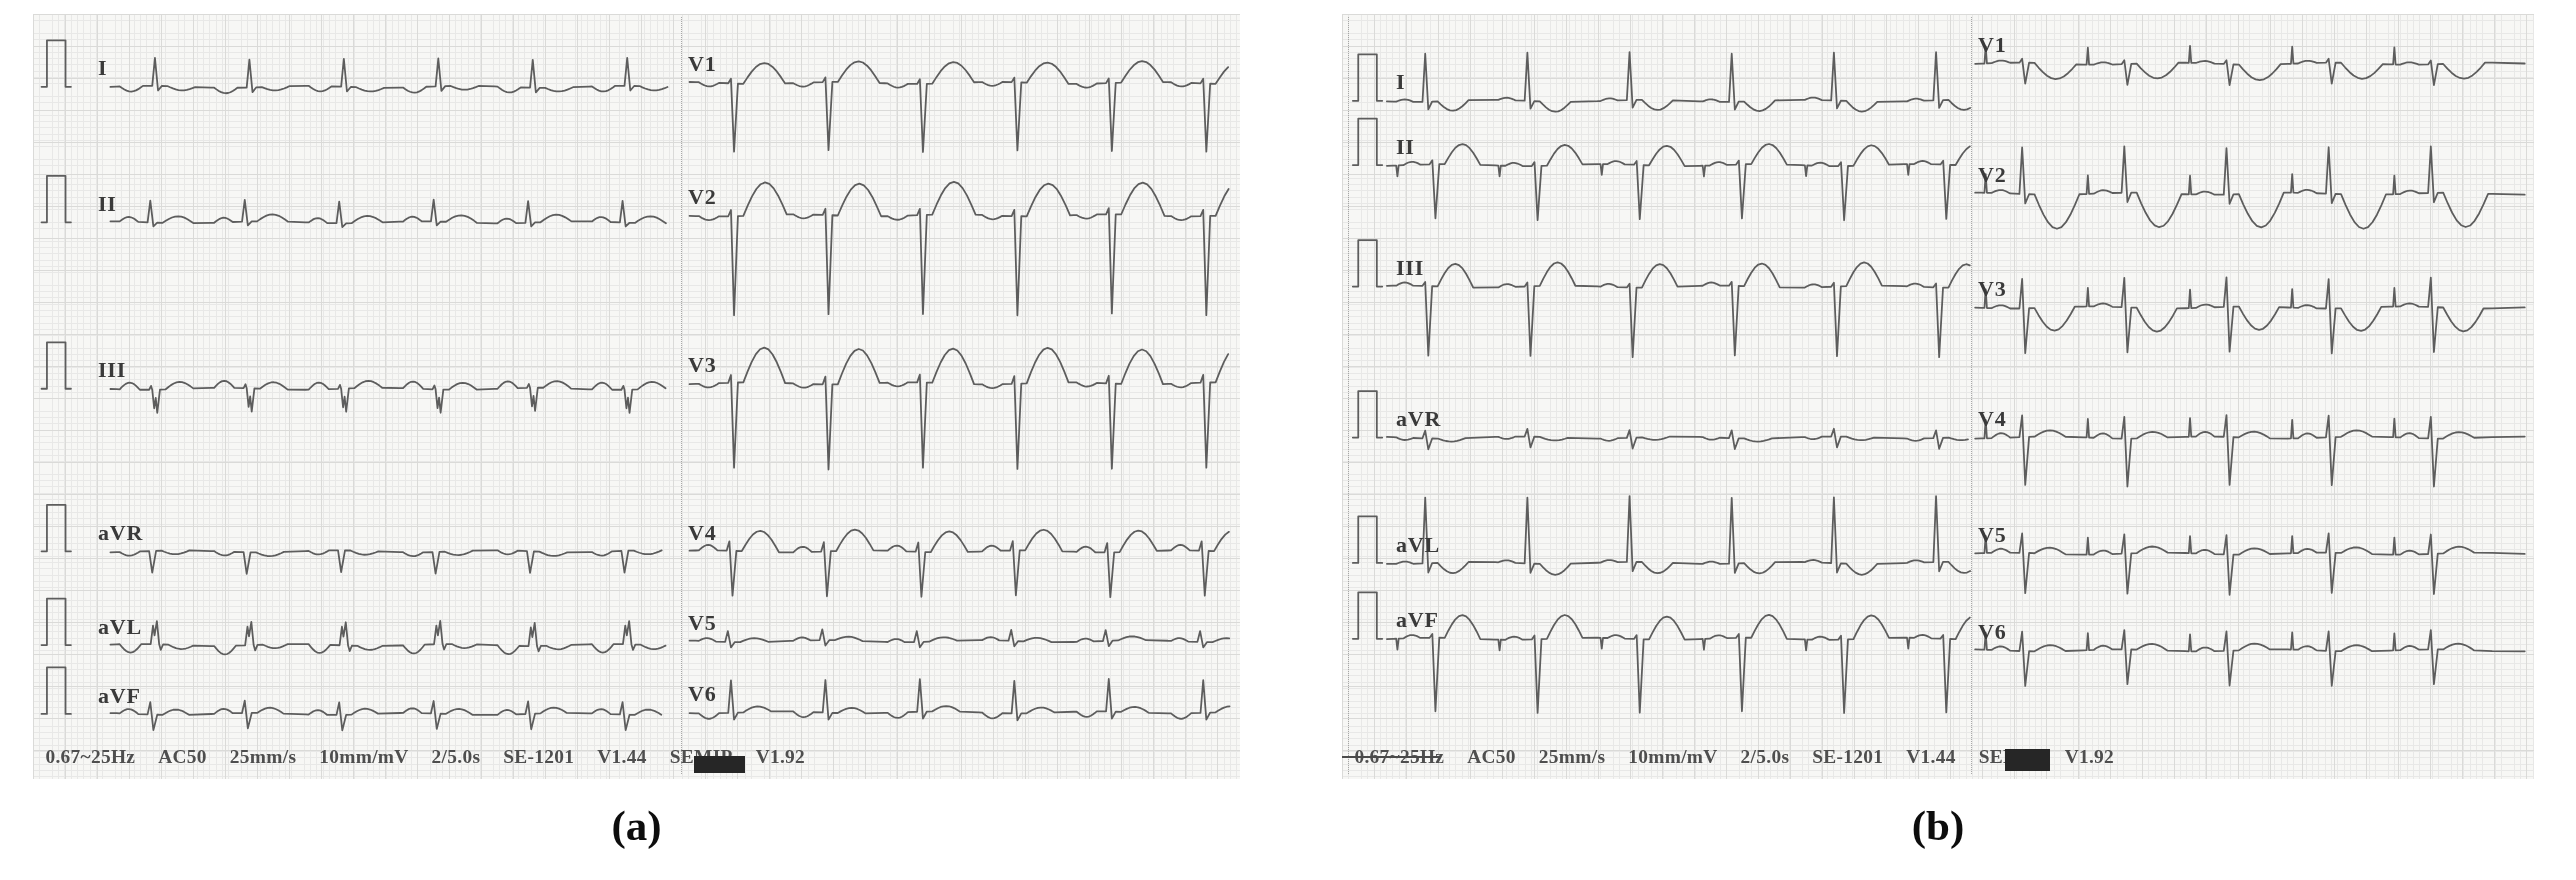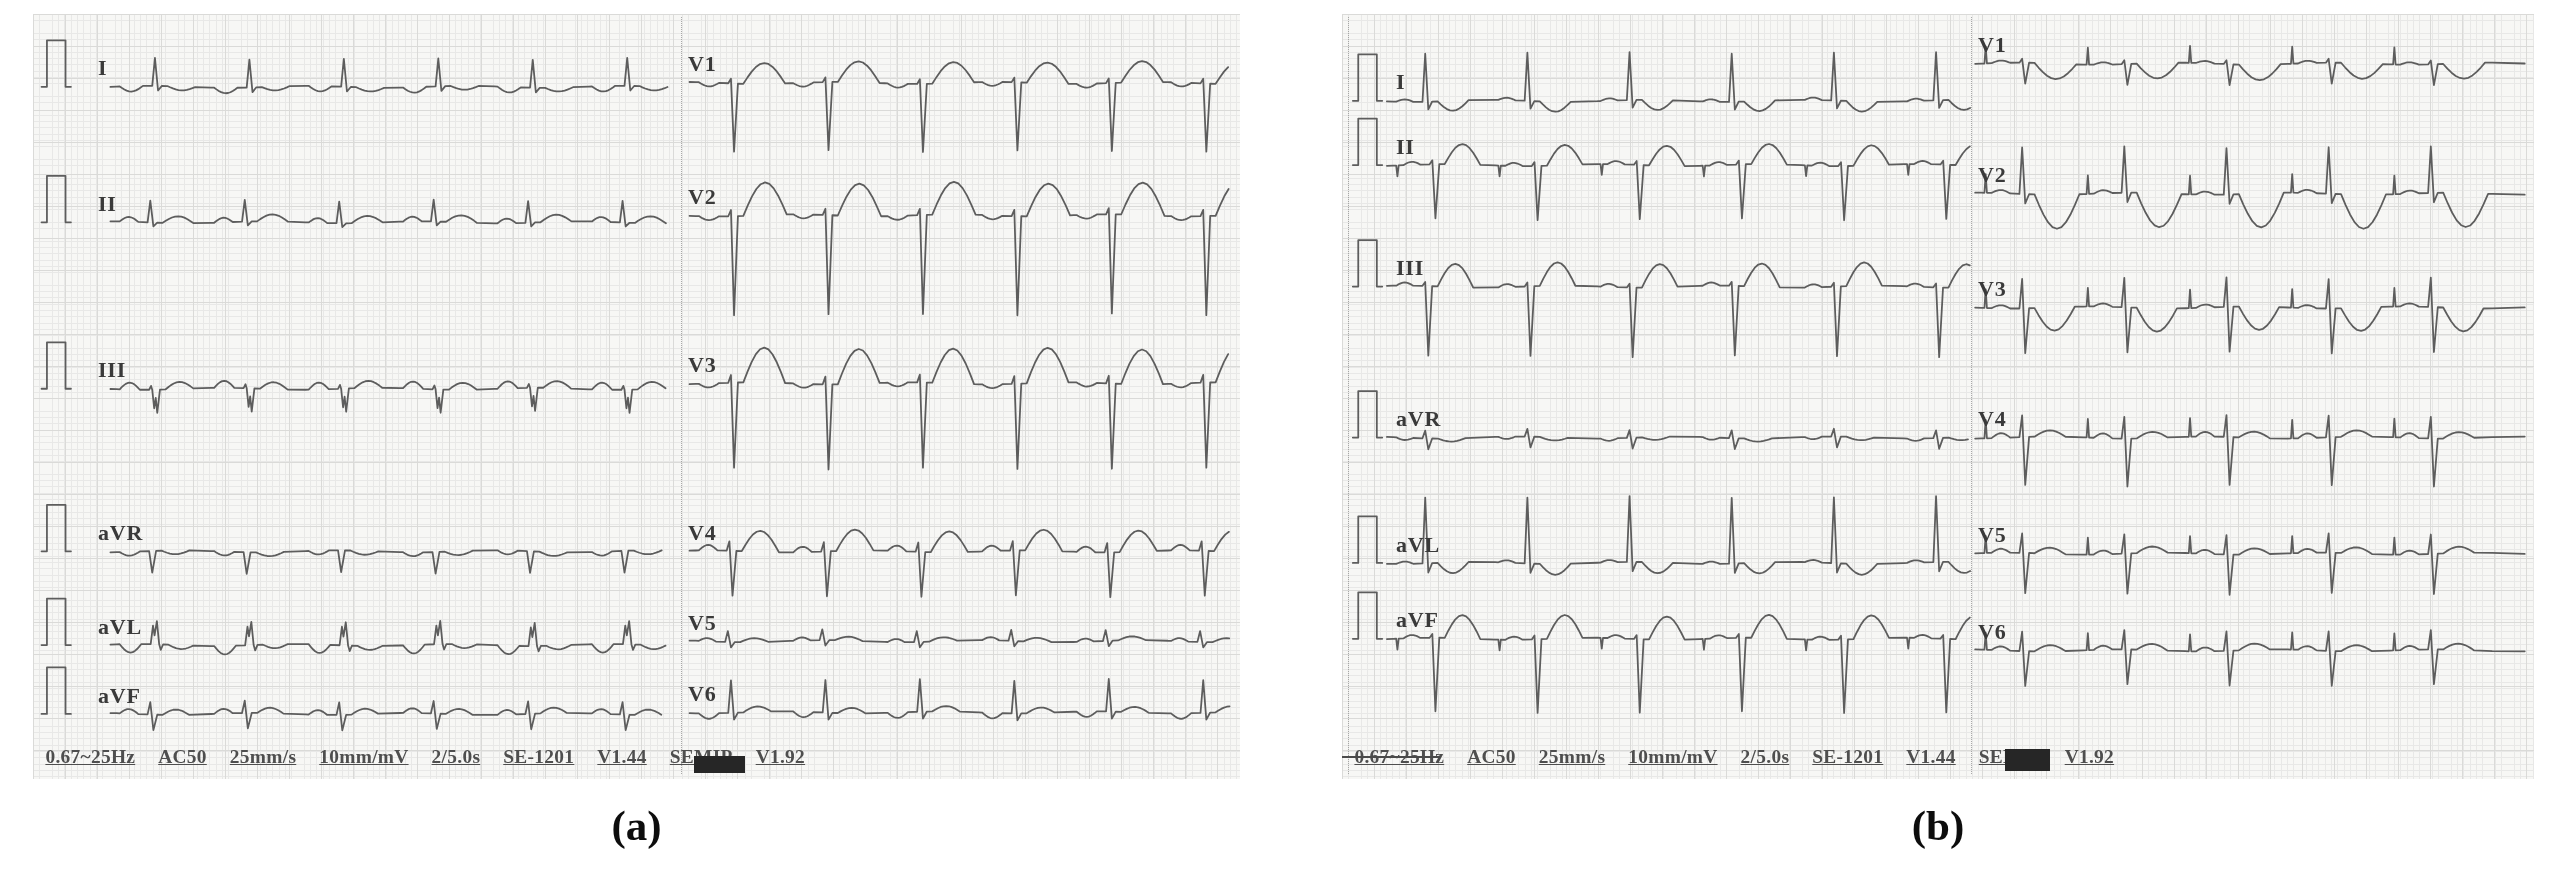--- a/index.html
+++ b/index.html
@@ -2,21 +2,21 @@
 <html style="font-size:12.4px"><head>
 <meta charset="utf-8">
 <style>
   html,body{margin:0;padding:0;background:#ffffff;}
   .page{position:relative;overflow:hidden;font-family:"Liberation Serif",serif;}
   .panel{position:absolute;overflow:hidden;}
   .panel svg{position:absolute;left:0;top:0;}
   .lead-label{position:absolute;font-size:22px;font-weight:700;line-height:1;letter-spacing:0.8px;}
   .sep{position:absolute;width:0;}
   .footer{position:absolute;white-space:nowrap;font-size:19.4px;font-weight:700;letter-spacing:0.3px;line-height:1.2;}
-  .tok{display:inline-block;margin-right:23px;position:relative;text-decoration:underline;}
+  .tok{display:inline-block;margin-right:23px;position:relative;}
   .tok.struck::before{content:"";position:absolute;left:-25px;right:3.1px;top:46%;border-top:2.3px solid #4a4a4a;}
   .redaction{position:absolute;}
   .caption{position:absolute;text-align:center;font-size:43px;font-weight:700;line-height:1.1;}
 </style>
 </head>
 <body>
 
 <div class="page" style="width: 2576px; height: 880px; background: rgb(255, 255, 255);">
   <section class="panel" id="panel-0" style="left: 33px; top: 14px; width: 1207px; height: 765px; background-color: rgb(247, 247, 245); background-image: repeating-linear-gradient(to right, rgb(218, 218, 216) 0px, rgb(218, 218, 216) 0.8px, transparent 0.8px, transparent 32px), repeating-linear-gradient(rgb(218, 218, 216) 0px, rgb(218, 218, 216) 0.8px, transparent 0.8px, transparent 32px), repeating-linear-gradient(to right, rgb(232, 232, 231) 0px, rgb(232, 232, 231) 0.8px, transparent 0.8px, transparent 6.3px), repeating-linear-gradient(rgb(232, 232, 231) 0px, rgb(232, 232, 231) 0.8px, transparent 0.8px, transparent 6.3px);">
       <svg width="1207" height="765" viewBox="0 0 1559 988">

